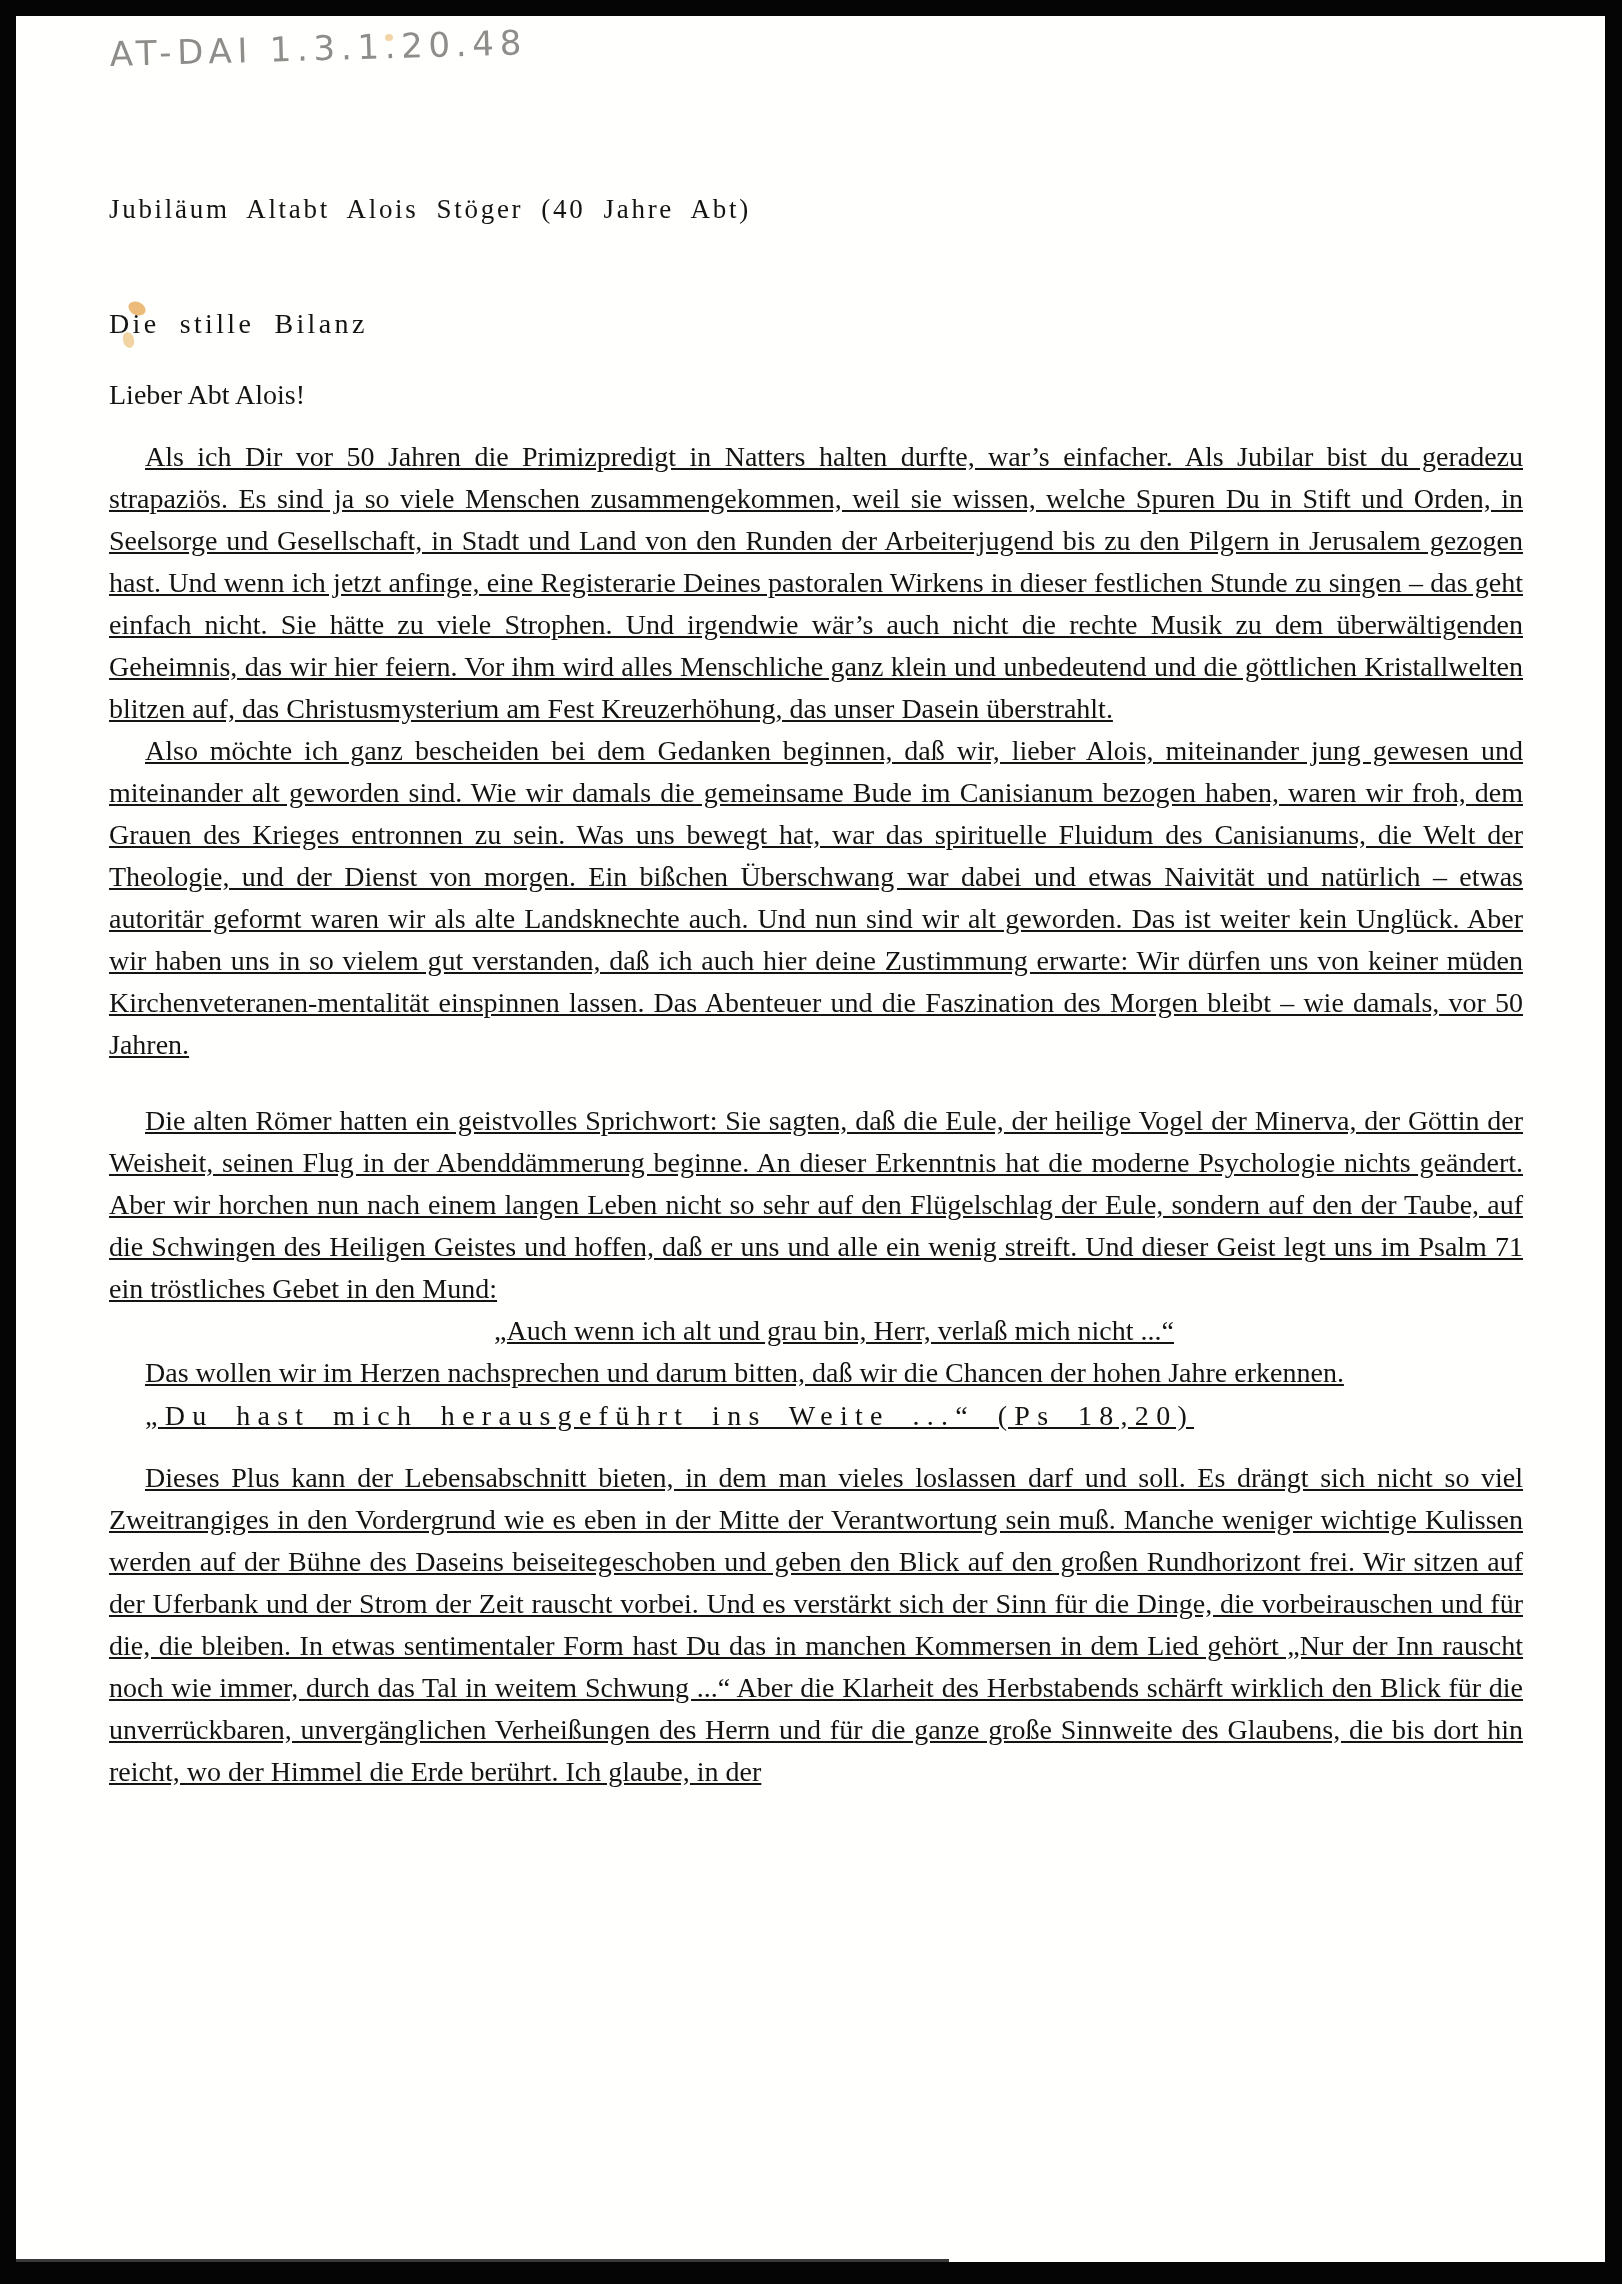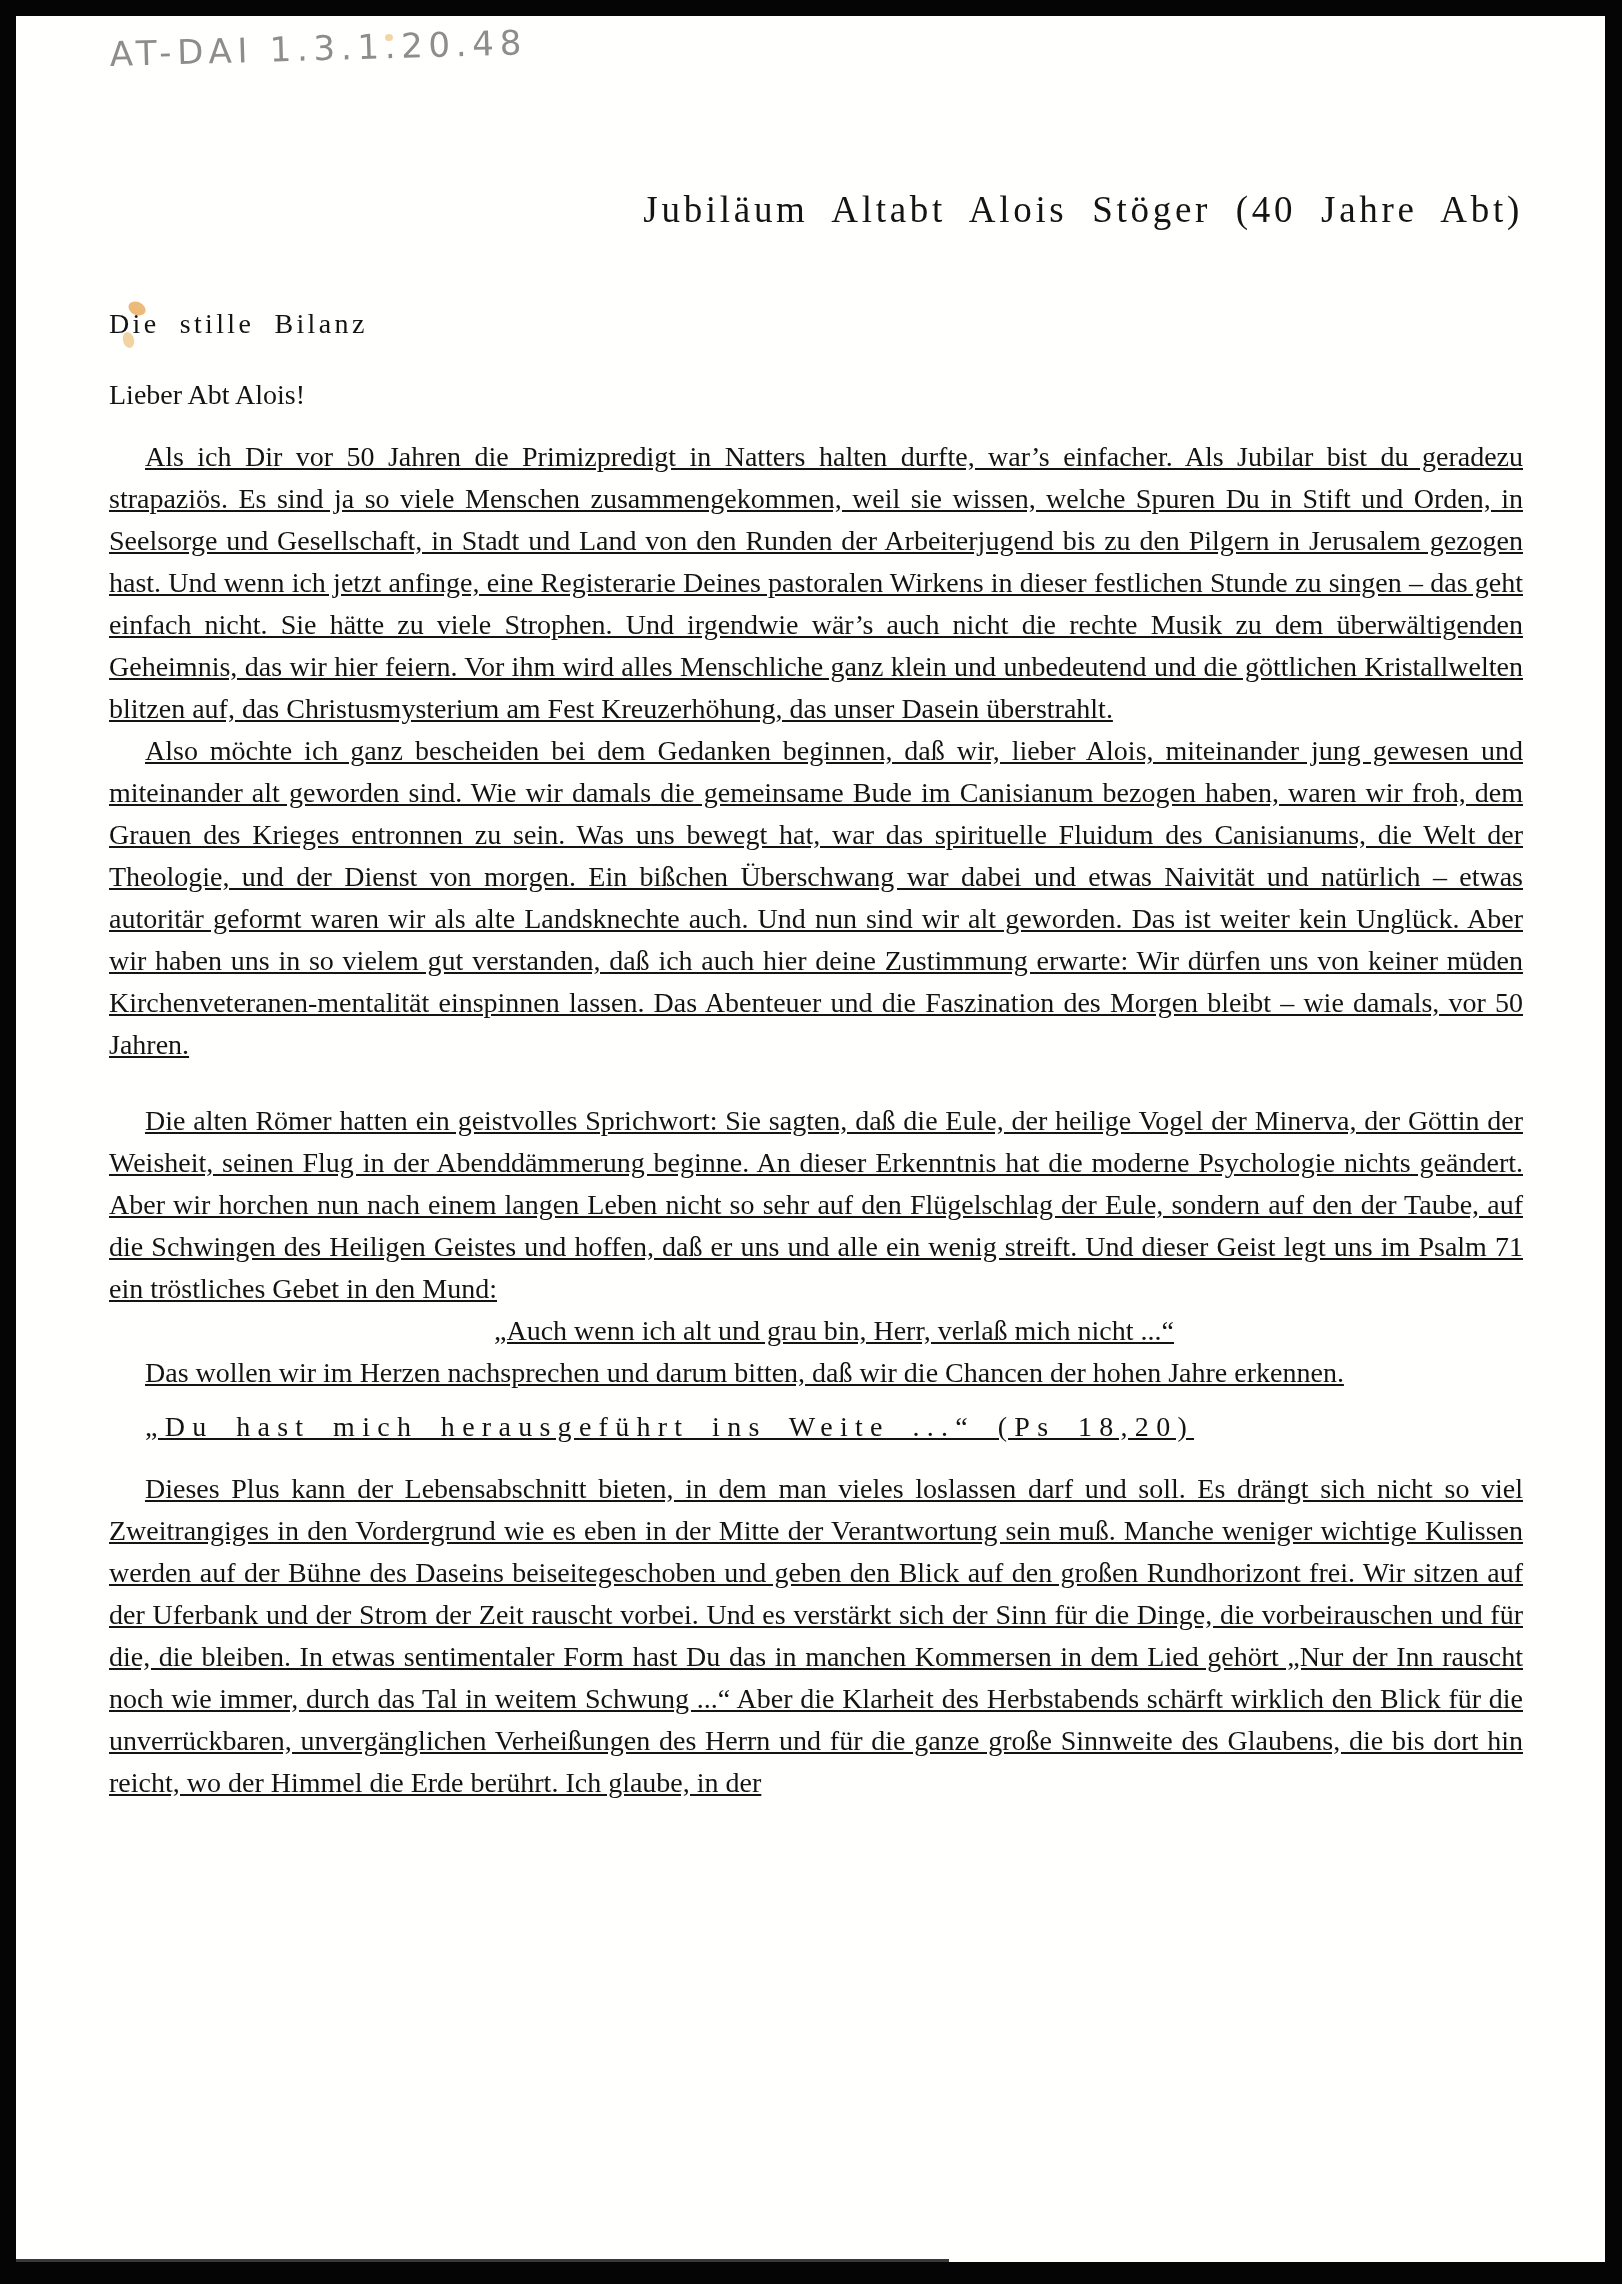--- a/index.html
+++ b/index.html
@@ -40,23 +40,22 @@
     font-size: 34px;
     line-height: 45px;
     letter-spacing: 5.7px;
     color: #8f8d8a;
     transform: rotate(-1.6deg);
     transform-origin: left top;
     width: 568px;
   }
   .doc-header {
     margin-top: 112px;
-    font-size: 37px;
+    font-size: 27px;
     line-height: 41px;
-    text-align: right;
   }
   .spread {
     letter-spacing: 0.10em;
     word-spacing: 0.32em;
   }
   .doc-title {
     margin-top: 73px;
     font-size: 28px;
     line-height: 41px;
     letter-spacing: 0.12em;
@@ -76,21 +75,21 @@
   .body-text p {
     margin: 0;
     text-align: justify;
     text-indent: 36px;
   }
   .body-text p.no-justify {
     text-align: center;
   }
   .body-text p.gap-lg { margin-top: 34px; }
   .body-text p.gap-md { margin-top: 19.5px; }
-  .body-text p.gap-sm { margin-top: 12px; }
+  .body-text p.gap-sm { margin-top: 1px; }
   .spaced-quote {
     letter-spacing: 0.26em;
     word-spacing: 0.30em;
     text-align: left !important;
   }
   .speck {
     position: absolute;
     border-radius: 50%;
   }
   .speck-a {

